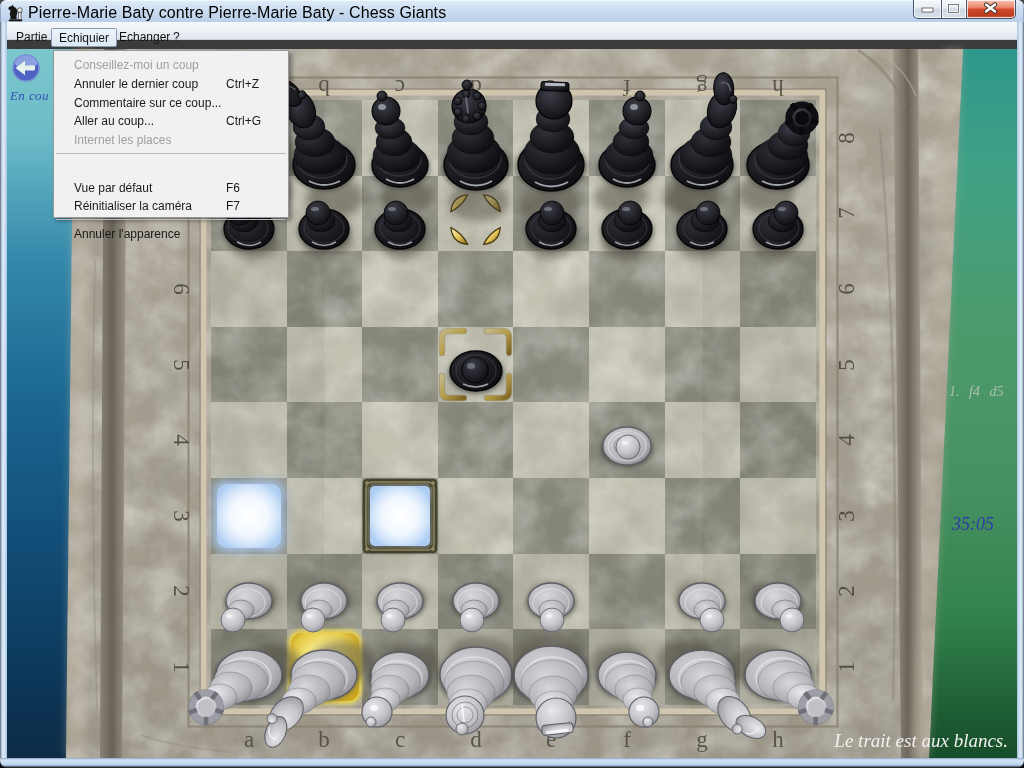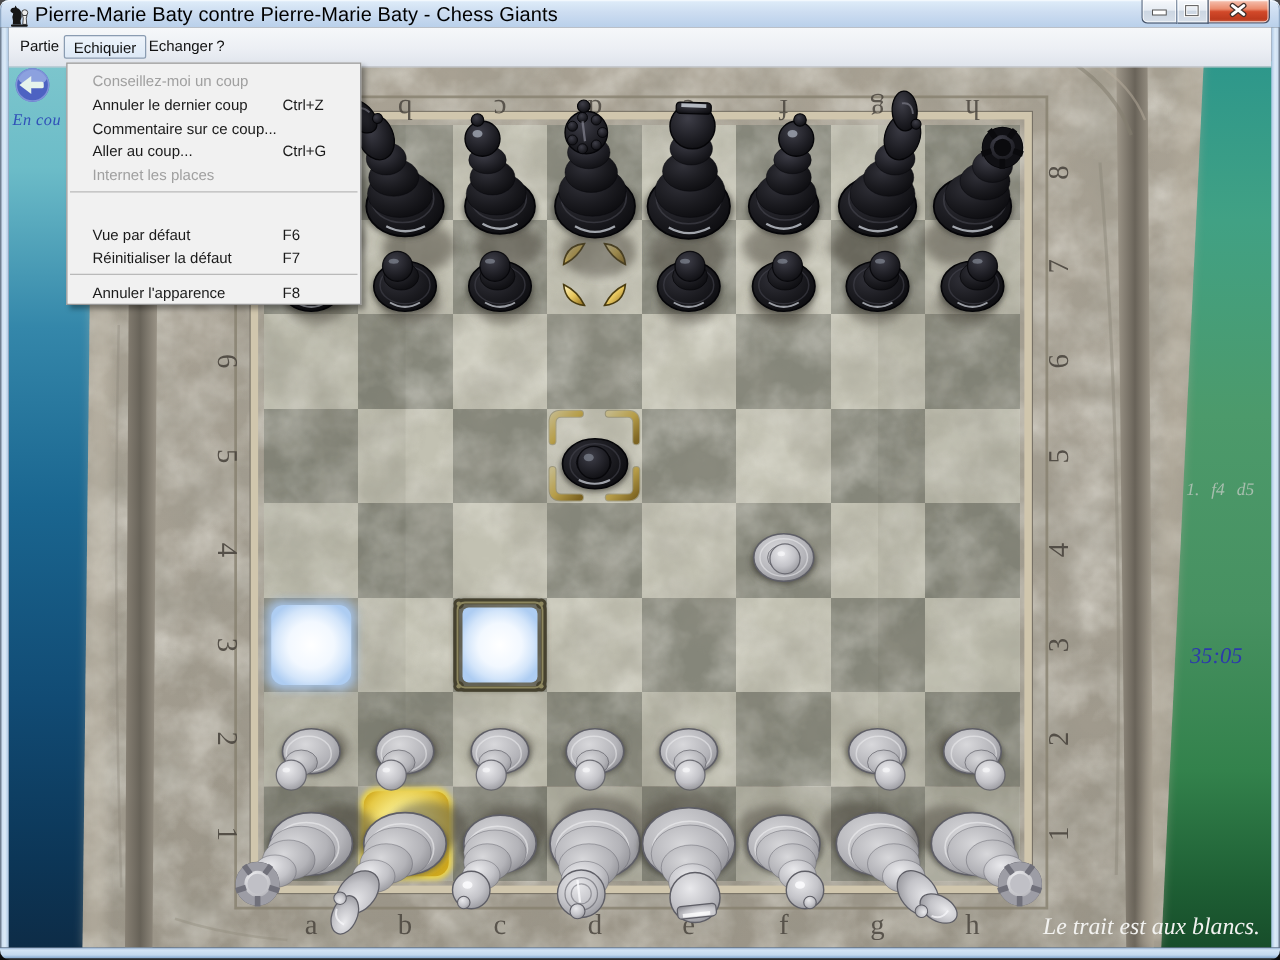--- a/index.html
+++ b/index.html
@@ -7,25 +7,25 @@
  background:linear-gradient(180deg,#4a4a4a 0,#3c3c3c 30px,#181818 740px,#0a0a0a 768px)}
 #scene{position:absolute;left:0;top:0;width:1024px;height:768px;z-index:1}
 .glass{background:linear-gradient(180deg,#dfedf9 0,#cdddf1 45%,#b9d0ea 100%);z-index:10;position:absolute}
 #tb{left:0;top:0;width:1024px;height:22px;border-radius:7px 7px 0 0;
  box-shadow:inset 0 1px 0 #f2f8fd,inset 1px 0 0 #8fa8c5,inset -1px 0 0 #8fa8c5;color:#000;font-size:16px}
 #lb{left:0;top:22px;width:7px;height:736px;background:linear-gradient(90deg,#5a687a 0,#cfe0f2 2px,#dcebf8 4px,#a9c4e2 7px)}
 #rb{left:1017px;top:22px;width:7px;height:736px;background:linear-gradient(90deg,#a9c4e2 0,#dcebf8 3px,#cfe0f2 5px,#5a687a 7px)}
 #bb{left:0;top:758px;width:1024px;height:10px;border-radius:0 0 8px 8px;
  background:linear-gradient(180deg,#8aa6c8 0,#d3e4f5 2px,#c3d8ee 6px,#8fb0d4 8px,#2a2a2a 9px)}
 #titletext{position:absolute;left:28px;top:4px;letter-spacing:0.1px}
-#menubar{position:absolute;left:7px;top:22px;width:1010px;height:32px;z-index:10;
+#menubar{position:absolute;left:7px;top:22px;width:1010px;height:18px;z-index:10;
  background:linear-gradient(180deg,#f6f8fa 0,#eceff4 55%,#dfe4ec 100%);border-bottom:1px solid #c8cdd6;color:#111}
 .mitem{position:absolute;top:6px;height:19px;line-height:19px;font-size:12px;padding:0 7px}
 #mecq{border:1px solid #8a9cb2;background:linear-gradient(180deg,#eef4fb,#dce8f6);border-radius:2px}
-#dropdown{position:absolute;left:53px;top:50px;width:236px;height:194px;background:#f1f1f1;
+#dropdown{position:absolute;left:53px;top:50px;width:236px;height:168px;background:#f1f1f1;
  border:1px solid #979797;box-shadow:3px 3px 4px rgba(0,0,0,0.35);font-size:12px;color:#1a1a1a;z-index:30}
 .dd{position:absolute;left:20px;height:19px;line-height:19px}
 .sc{position:absolute;left:172px;height:19px;line-height:19px}
 .gray{color:#a0a0a0}
 .sep{position:absolute;left:2px;width:230px;border-top:1px solid #b9b9b9}
 #ddhl{position:absolute;left:2px;top:106px;width:231px;height:19px;background:linear-gradient(180deg,#4596e8,#2f73d8);color:#fff}
 .btn{position:absolute;top:0;height:19px;border:1px solid #46546a;border-top:none;box-shadow:inset 0 0 0 1px rgba(255,255,255,0.75);z-index:11}
 #bmin{left:913px;width:29px;border-radius:0 0 0 5px;background:linear-gradient(180deg,#f5f8fb 0,#e6ecf3 45%,#ccd6e2 50%,#d8e0ea 100%)}
 #bmax{left:942px;width:25px;border-radius:0;background:linear-gradient(180deg,#f5f8fb 0,#e6ecf3 45%,#ccd6e2 50%,#d8e0ea 100%);border-left:none}
 #bclose{left:967px;width:49px;border-radius:0 0 5px 0;background:linear-gradient(180deg,#f6c4b4 0,#ea8a6c 40%,#d2492a 52%,#bd3a1e 85%,#d06848 100%);border-left:none}
@@ -665,17 +665,17 @@
  <div class="dd gray" style="top:5px">Conseillez-moi un coup</div>
  <div class="dd" style="top:24px">Annuler le dernier coup</div>
     <div class="sc" style="top:24px">Ctrl+Z</div>
  <div class="dd" style="top:43px">Commentaire sur ce coup...</div>
  <div class="dd" style="top:61px">Aller au coup...</div>
     <div class="sc" style="top:61px">Ctrl+G</div>
  <div class="dd gray" style="top:80px">Internet les places</div>
  <div class="sep" style="top:102px"></div>
  <div class="dd" style="top:128px">Vue par défaut</div>
     <div class="sc" style="top:128px">F6</div>
- <div class="dd" style="top:146px">Réinitialiser la défaut</div>
+ <div class="dd" style="top:146px">Réinitialiser la caméra</div>
     <div class="sc" style="top:146px">F7</div>
  <div class="sep" style="top:168px"></div>
  <div class="dd" style="top:174px">Annuler l'apparence</div>
     <div class="sc" style="top:174px">F8</div>
 </div>
 </body></html>

